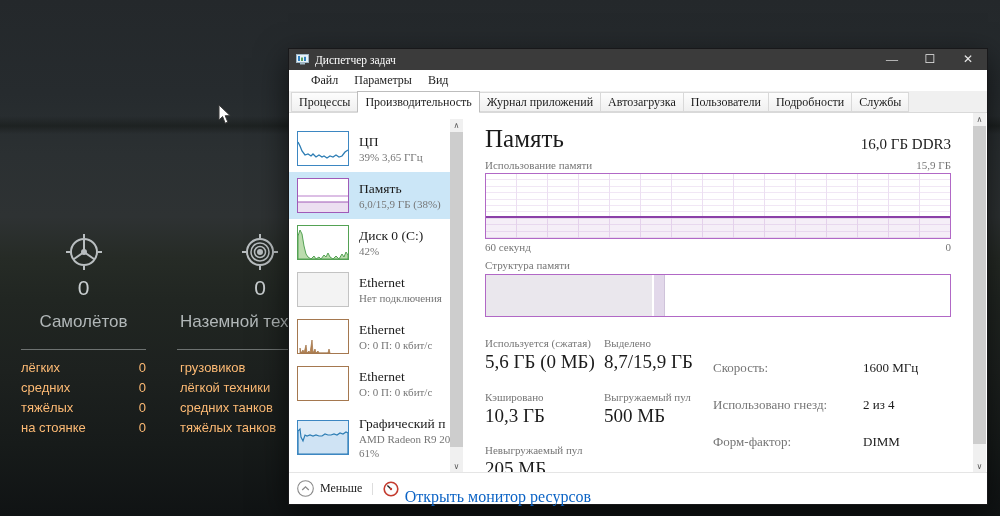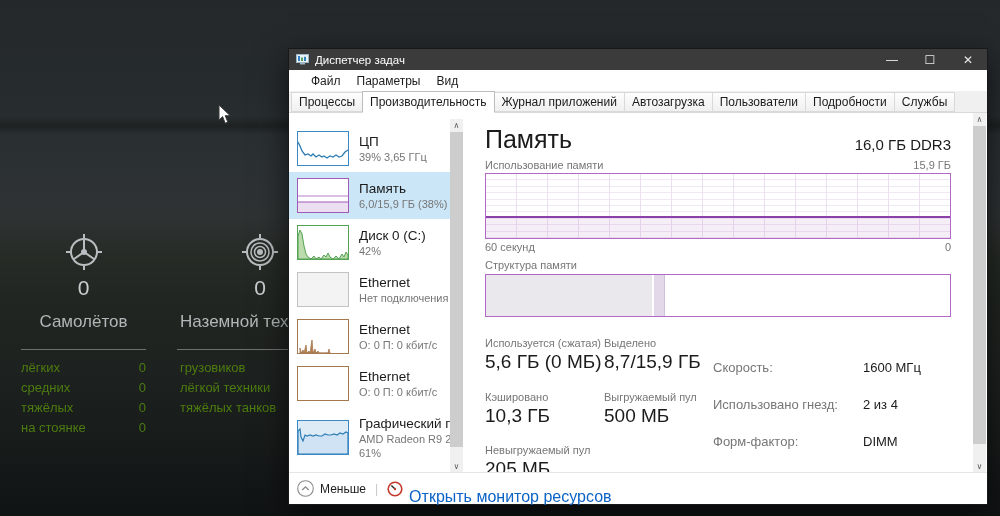--- a/index.html
+++ b/index.html
@@ -13,29 +13,29 @@
   .tree-strip{position:absolute;left:0;top:116px;width:1000px;height:18px;
     background:linear-gradient(180deg,rgba(18,22,20,0) 0%,rgba(20,24,21,.55) 55%,rgba(26,30,27,0) 100%);}
   
   .gcol{position:absolute;color:#9aa0a0;}
   .gcol .gicon{position:absolute;top:0;left:50%;transform:translateX(-50%);}
   .gcount{position:absolute;top:44px;left:0;right:0;text-align:center;
           font-size:21px;color:#c9ced0;font-weight:400;}
   .gtitle{position:absolute;top:80px;left:0;right:0;text-align:center;
           font-size:17px;color:#b1b7b8;}
   .gdivider{position:absolute;top:117px;left:0;right:0;height:1px;background:#6d7271;}
-  .grows{position:absolute;top:126px;left:0;right:0;font-size:13px;color:#4d7c0f;}
+  .grows{position:absolute;top:126px;left:0;right:0;font-size:13px;color:#fdba74;}
   .grow{display:flex;justify-content:space-between;height:20px;line-height:20px;}
   .gcol-right .grow{justify-content:flex-start;}
   
   .cursor{position:absolute;left:218px;top:104px;z-index:60;}
   
   .tm{position:absolute;left:288px;top:48px;width:700px;height:457px;background:#eab308;
       z-index:20;border:1px solid #18181a;box-sizing:border-box;
-      box-shadow:0 10px 30px rgba(0,0,0,.6);font-size:12px;color:#1b1b1b;}
+      box-shadow:0 10px 30px rgba(0,0,0,.6);font-size:12px;color:#1b1b1b;font-family:Liberation Serif, serif;}
   .titlebar{position:absolute;left:0;top:0;right:0;height:21px;background:#3b3b3b;
             display:flex;align-items:center;color:#ffffff;}
   .tb-icon{margin:0 6px 0 7px;display:flex;}
   .tb-title{font-size:11.5px;flex:1;}
   .tb-btns{display:flex;height:100%;}
   .tb-btn{width:38px;height:100%;display:flex;align-items:center;justify-content:center;
           color:#e9e9e9;font-size:12px;}
   .menubar{position:absolute;left:0;top:21px;right:0;height:22px;background:#ffffff;
            display:flex;align-items:center;padding-left:14px;border-bottom:1px solid #f0f0f0;box-sizing:border-box;}
   .menu-item{padding:0 8px;font-size:12px;color:#1b1b1b;}
@@ -155,20 +155,23 @@
     <div class="gtitle" style="left:3px;text-align:left;">Наземной техники</div>
     <div class="gdivider"></div>
     <div class="grows" style="left:3px;">
       <div class="grow">
           <span>грузовиков</span>
         </div>
       <div class="grow">
           <span>лёгкой техники</span>
         </div>
       <div class="grow">
+          <span>средних танков</span>
+        </div>
+      <div class="grow">
           <span>тяжёлых танков</span>
         </div>
     </div>
   </div>
 
   <div class="cursor">
     <svg width="14" height="21" viewBox="0 0 14 21">
       <path d="M1,1 L1,16 L4.6,12.6 L7.2,19.2 L9.8,18.1 L7.2,11.7 L12.2,11.7 Z" fill="#ffffff" stroke="#3a3a3a" stroke-width="1"></path>
     </svg>
   </div>

